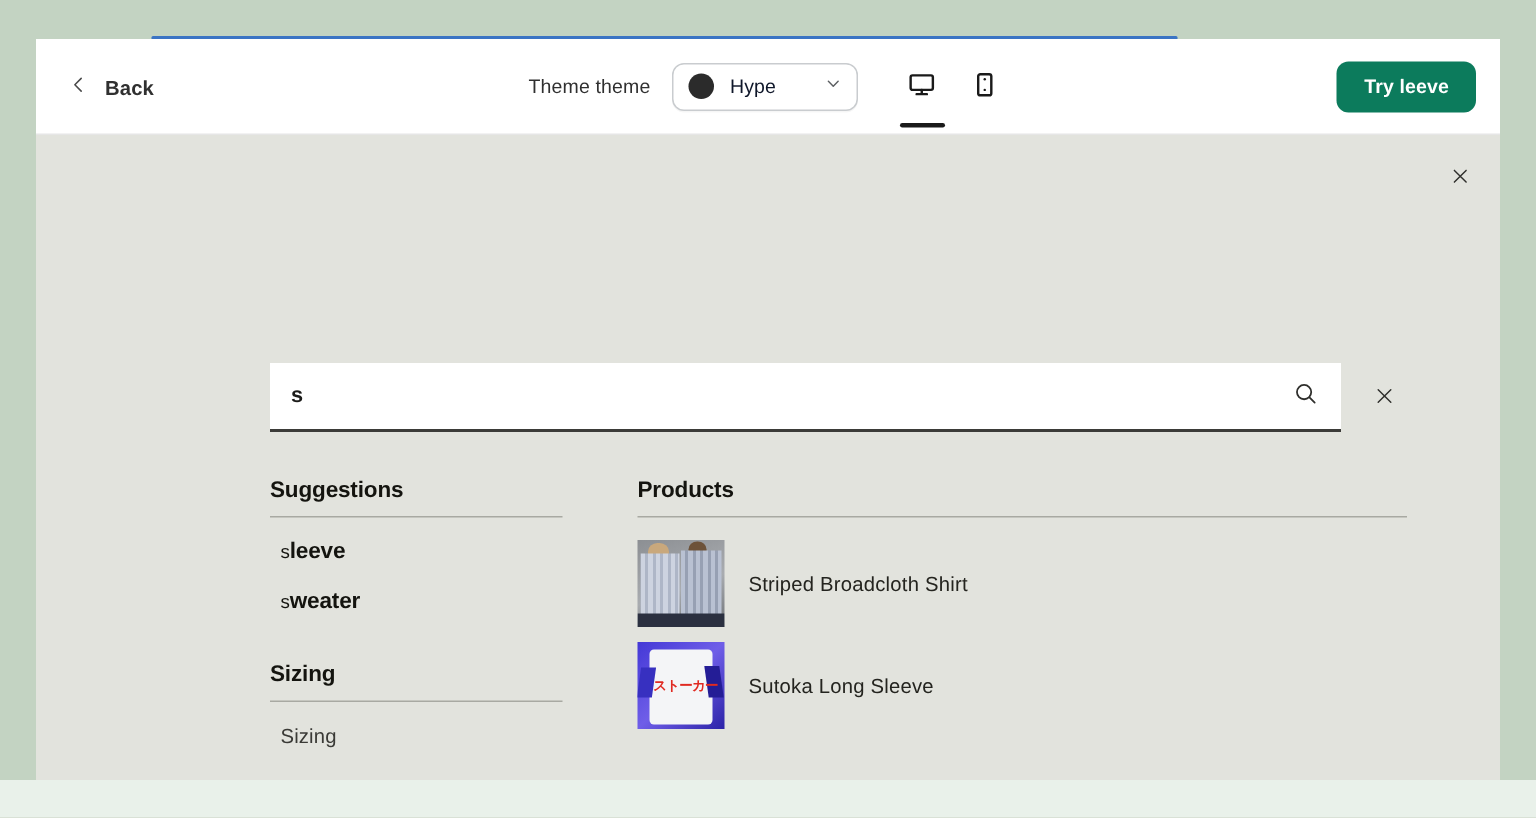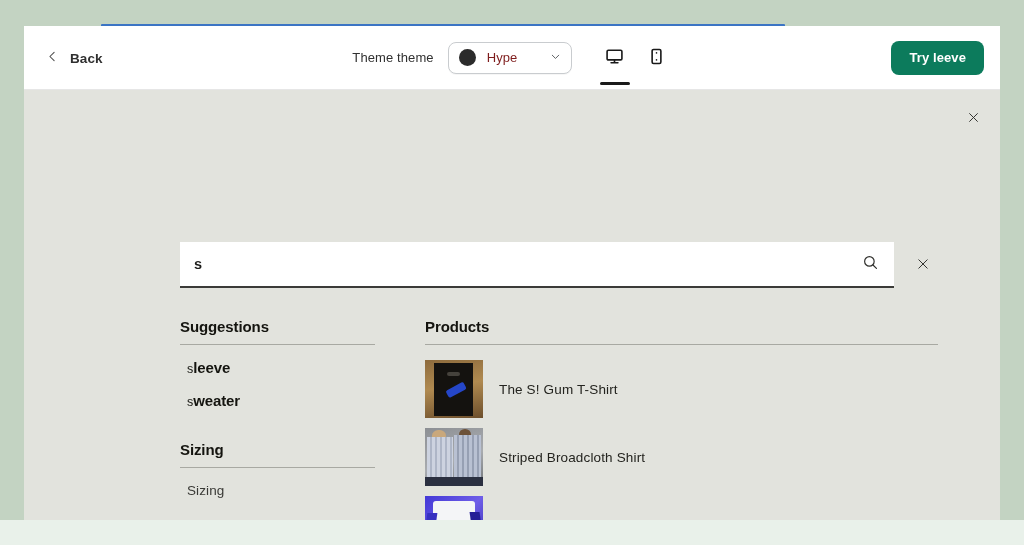--- a/index.html
+++ b/index.html
@@ -77,21 +77,21 @@
     background: #fff;
     cursor: pointer;
     box-shadow: 0 1px 0 rgba(0,0,0,.035);
   }
   .style-swatch {
     width: 17px; height: 17px; border-radius: 50%;
     background: #2b2b2b; flex: 0 0 auto;
   }
   .style-name {
     flex: 1 1 auto;
-    font-size: 13px; color: #7f1d1d;
+    font-size: 13px; color: #0f172a;
     margin-left: 11px;
     letter-spacing: .1px;
   }
   .chev-down { flex: 0 0 auto; }
 
   .viewtoggle { display: flex; align-items: center; gap: 12px; margin-left: 14px; }
   .view-btn {
     position: relative;
     width: 30px; height: 40px;
     display: flex; align-items: center; justify-content: center;
@@ -399,28 +399,20 @@
           </div>
 
         </div>
 
         <div class="col-products">
 
           <div class="section-head">Products</div>
 
           <div class="product-list">
 
-            <a class="product-row">
-              <span class="thumb t-gum">
-                <span class="body"></span>
-                  <span class="collar"></span>
-                  <span class="gum"></span>
-              </span>
-              <span class="product-title">The S! Gum T-Shirt</span>
-            </a>
 
             <a class="product-row">
               <span class="thumb t-stripe">
                 <span class="h1"></span>
                   <span class="h2"></span>
                 <span class="p1"></span>
                   <span class="p2"></span>
                   <span class="legs"></span>
               </span>
               <span class="product-title">Striped Broadcloth Shirt</span>

